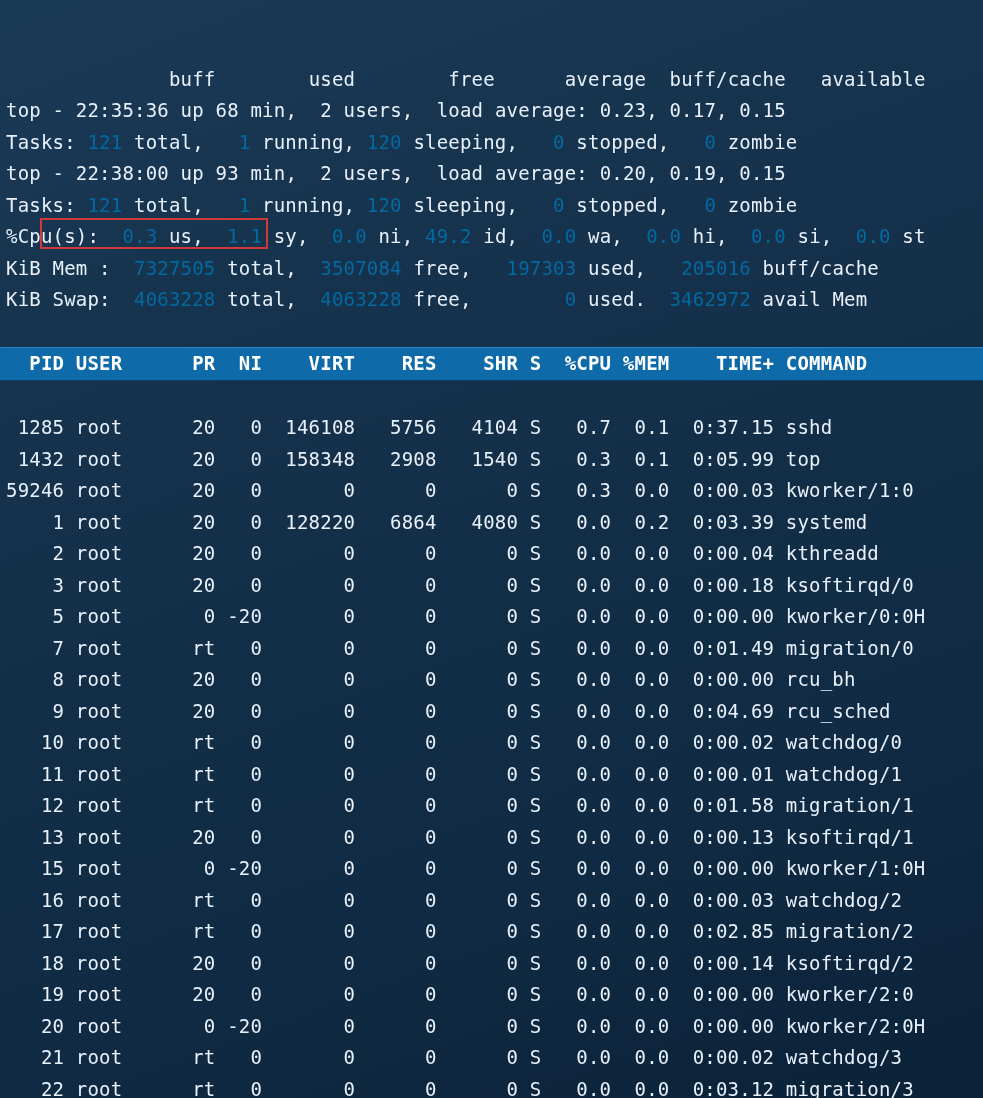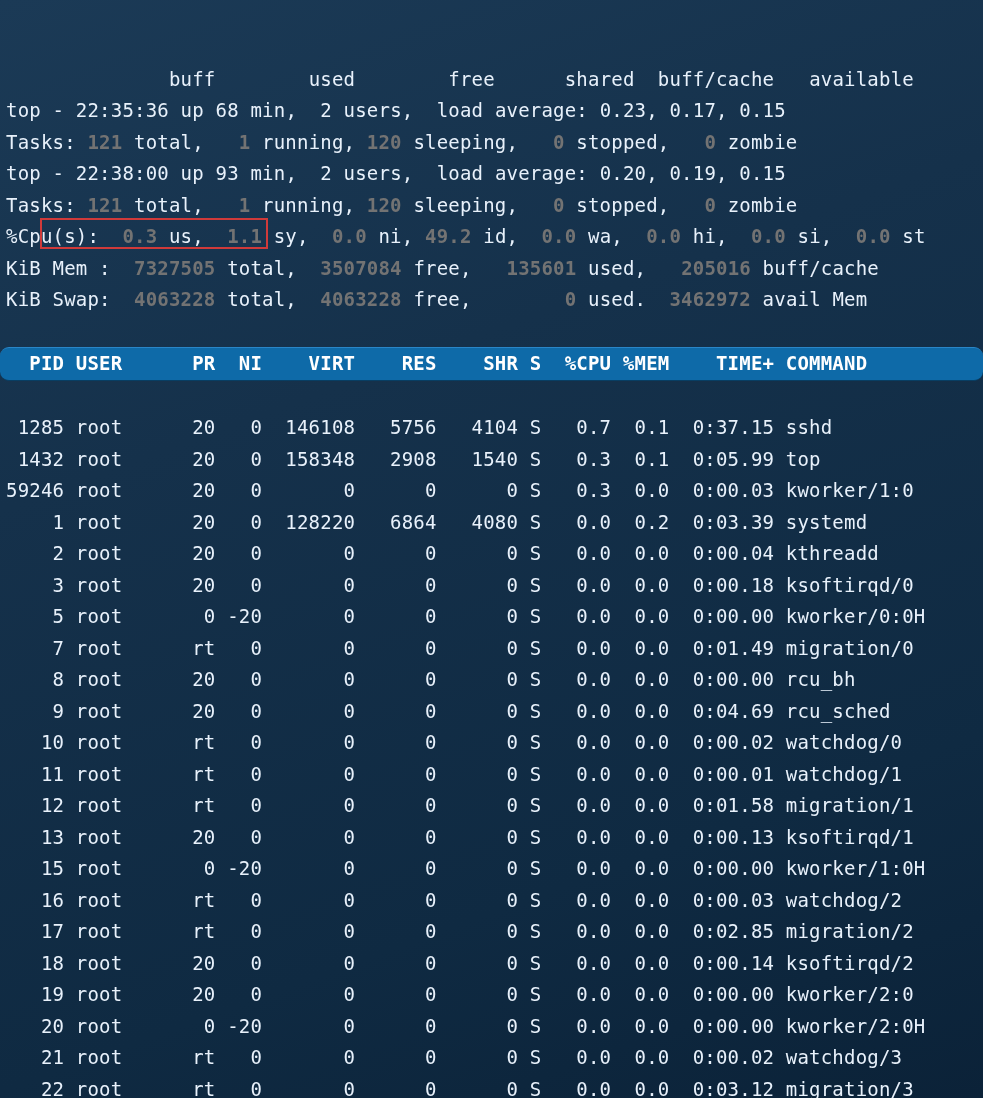--- a/index.html
+++ b/index.html
@@ -12,49 +12,48 @@
     color:#e8f1fb;
     overflow:hidden;
     letter-spacing:0.2px;
     font-weight:500;
   }
   .screen{
     position:relative;
     padding:32px 6px 0 6px;
     white-space:pre;
   }
-  .b{font-weight:700;color:#737373;}
+  .b{font-weight:400;color:#0369a1;}
   .hdr-row{
     display:block;
     background:#0e6aa8;
     border-top:1px solid #2a86c7;
     border-bottom:1px solid #083e63;
     color:#ffffff;
     font-weight:700;
     margin:0 -6px;
     padding:0 6px;
-    border-radius:9px;
   }
   .box{
     position:absolute;
     border:2px solid #d03a3a;
     pointer-events:none;
   }
 </style>
 </head>
 <body>
 
 <div class="screen">
-<span>              <span>buff</span>        <span>used</span>        <span>free</span>      <span>shared</span>  <span>buff/cache</span>   <span>available</span></span>
+<span>              <span>buff</span>        <span>used</span>        <span>free</span>      <span>average</span>  <span>buff/cache</span>   <span>available</span></span>
 <span>top - <span>22:35:36</span> up <span>68 min</span>,  <span>2</span> users,  load average: <span>0.23, 0.17, 0.15</span></span>
 <span>Tasks: <span class="b">121</span> total,   <span class="b">1</span> running, <span class="b">120</span> sleeping,   <span class="b">0</span> stopped,   <span class="b">0</span> zombie</span>
 <span>top - <span>22:38:00</span> up <span>93 min</span>,  <span>2</span> users,  load average: <span>0.20, 0.19, 0.15</span></span>
 <span>Tasks: <span class="b">121</span> total,   <span class="b">1</span> running, <span class="b">120</span> sleeping,   <span class="b">0</span> stopped,   <span class="b">0</span> zombie</span>
 <span>%Cpu(s):  <span class="b">0.3</span> us,  <span class="b">1.1</span> sy,  <span class="b">0.0</span> ni, <span class="b">49.2</span> id,  <span class="b">0.0</span> wa,  <span class="b">0.0</span> hi,  <span class="b">0.0</span> si,  <span class="b">0.0</span> st</span>
-<span>KiB Mem :  <span class="b">7327505</span> total,  <span class="b">3507084</span> free,   <span class="b">135601</span> used,   <span class="b">205016</span> buff/cache</span>
+<span>KiB Mem :  <span class="b">7327505</span> total,  <span class="b">3507084</span> free,   <span class="b">197303</span> used,   <span class="b">205016</span> buff/cache</span>
 <span>KiB Swap:  <span class="b">4063228</span> total,  <span class="b">4063228</span> free,        <span class="b">0</span> used.  <span class="b">3462972</span> avail Mem</span>
 
 <span class="hdr-row" id="hdr">  PID USER      PR  NI    VIRT    RES    SHR S  %CPU %MEM    TIME+ COMMAND</span>
 <span id="proc-rows"> 1285 root      20   0  146108   5756   4104 S   0.7  0.1  0:37.15 sshd
  1432 root      20   0  158348   2908   1540 S   0.3  0.1  0:05.99 top
 59246 root      20   0       0      0      0 S   0.3  0.0  0:00.03 kworker/1:0
     1 root      20   0  128220   6864   4080 S   0.0  0.2  0:03.39 systemd
     2 root      20   0       0      0      0 S   0.0  0.0  0:00.04 kthreadd
     3 root      20   0       0      0      0 S   0.0  0.0  0:00.18 ksoftirqd/0
     5 root       0 -20       0      0      0 S   0.0  0.0  0:00.00 kworker/0:0H

